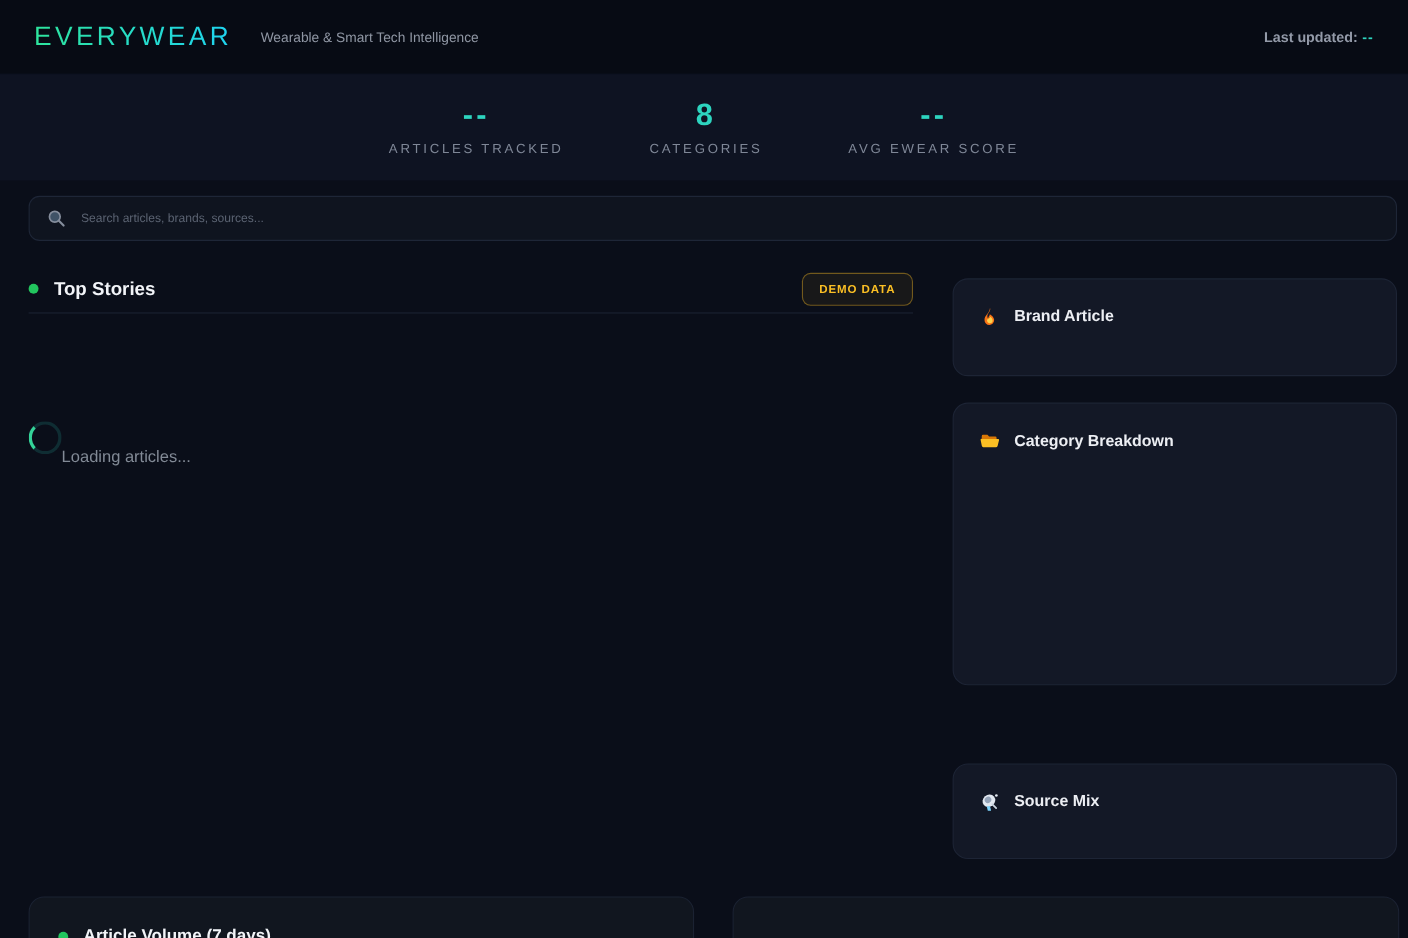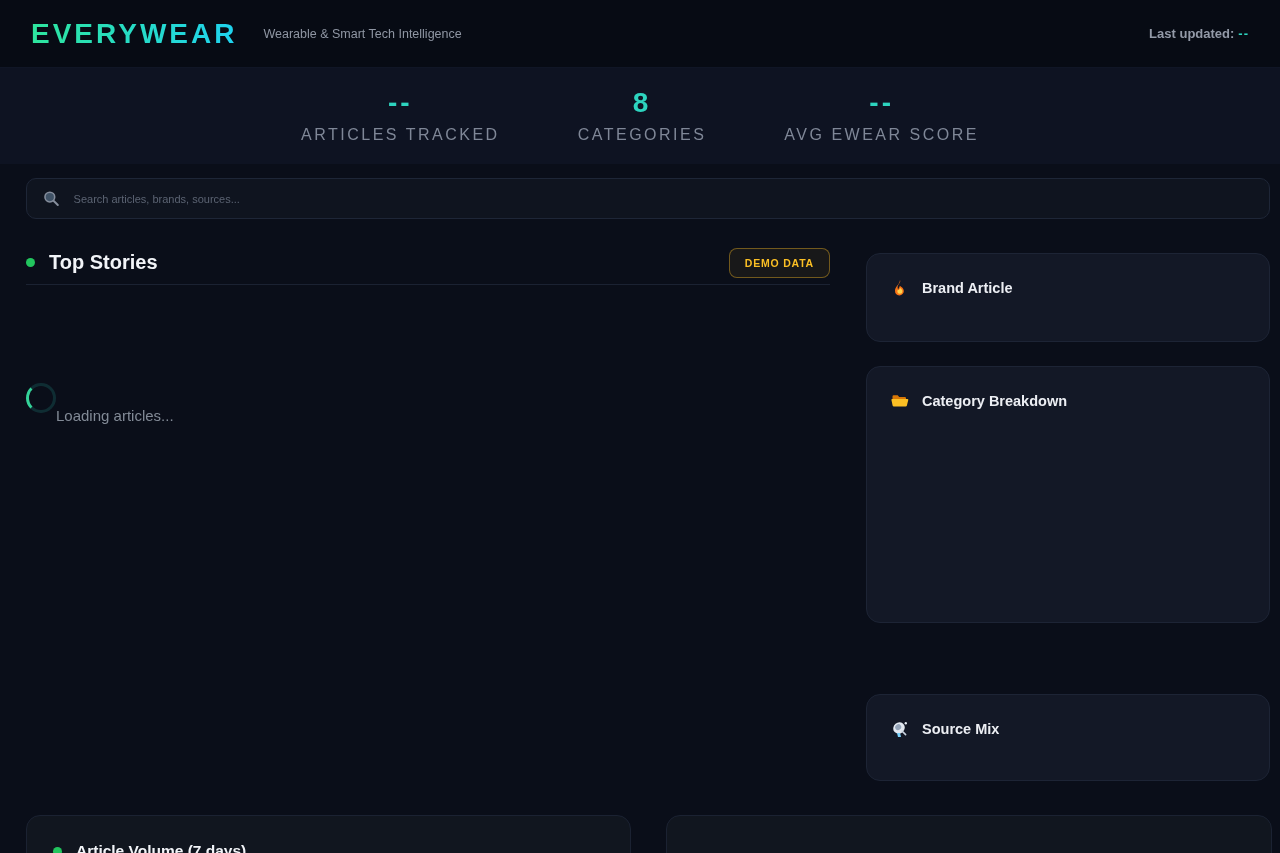--- a/index.html
+++ b/index.html
@@ -13,22 +13,22 @@
   
   .header {
     height: 68px;
     background: #070b14;
     display: flex;
     align-items: center;
     padding: 0 31px;
     border-bottom: 1px solid #101626;
   }
   .logo {
-    font-size: 28px;
-    font-weight: 700;
+    font-size: 24px;
+    font-weight: 400;
     letter-spacing: 3px;
     background: linear-gradient(90deg, #2ee59d 0%, #1fd3f0 100%);
     -webkit-background-clip: text;
     background-clip: text;
     color: transparent;
   }
   .tagline { font-size: 12.5px; color: #8f96a3; margin-left: 26px; }
   .header-right { margin-left: auto; font-size: 13px; font-weight: 600; color: #939aa8; }
   .header-right .teal { color: #2dd4bf; font-weight: 700; letter-spacing: 1px; margin-left: 4px; }
 
@@ -45,21 +45,21 @@
   .stat-value {
     color: #2dd4bf;
     font-size: 28px;
     font-weight: 700;
     letter-spacing: 3px;
     line-height: 1.1;
   }
   .stat-label {
     margin-top: 7px;
     color: #7f8797;
-    font-size: 16px;
+    font-size: 12px;
     letter-spacing: 2.5px;
     font-weight: 500;
   }
 
   
   .search-bar {
     margin: 14px 26px 0 26px;
     width: 1244px;
     height: 41px;
     background: #0f141f;
@@ -89,21 +89,21 @@
   .section-header {
     height: 34px;
     display: flex;
     align-items: center;
     justify-content: space-between;
     padding-bottom: 10px;
     border-bottom: 1px solid #1b2232;
   }
   .title-group { display: flex; align-items: center; gap: 14px; }
   .dot { width: 9px; height: 9px; border-radius: 50%; background: #22c55e; flex: none; }
-  .section-title { font-size: 20px; font-weight: 700; color: #f2f4f8; text-align: center; }
+  .section-title { font-size: 17px; font-weight: 700; color: #f2f4f8; text-align: center; }
 
   .badge {
     font-size: 10.5px;
     font-weight: 700;
     letter-spacing: .8px;
     color: #fbbf24;
     background: rgba(251, 191, 36, 0.06);
     border: 1px solid rgba(251, 191, 36, 0.4);
     border-radius: 8px;
     padding: 8px 15px;

